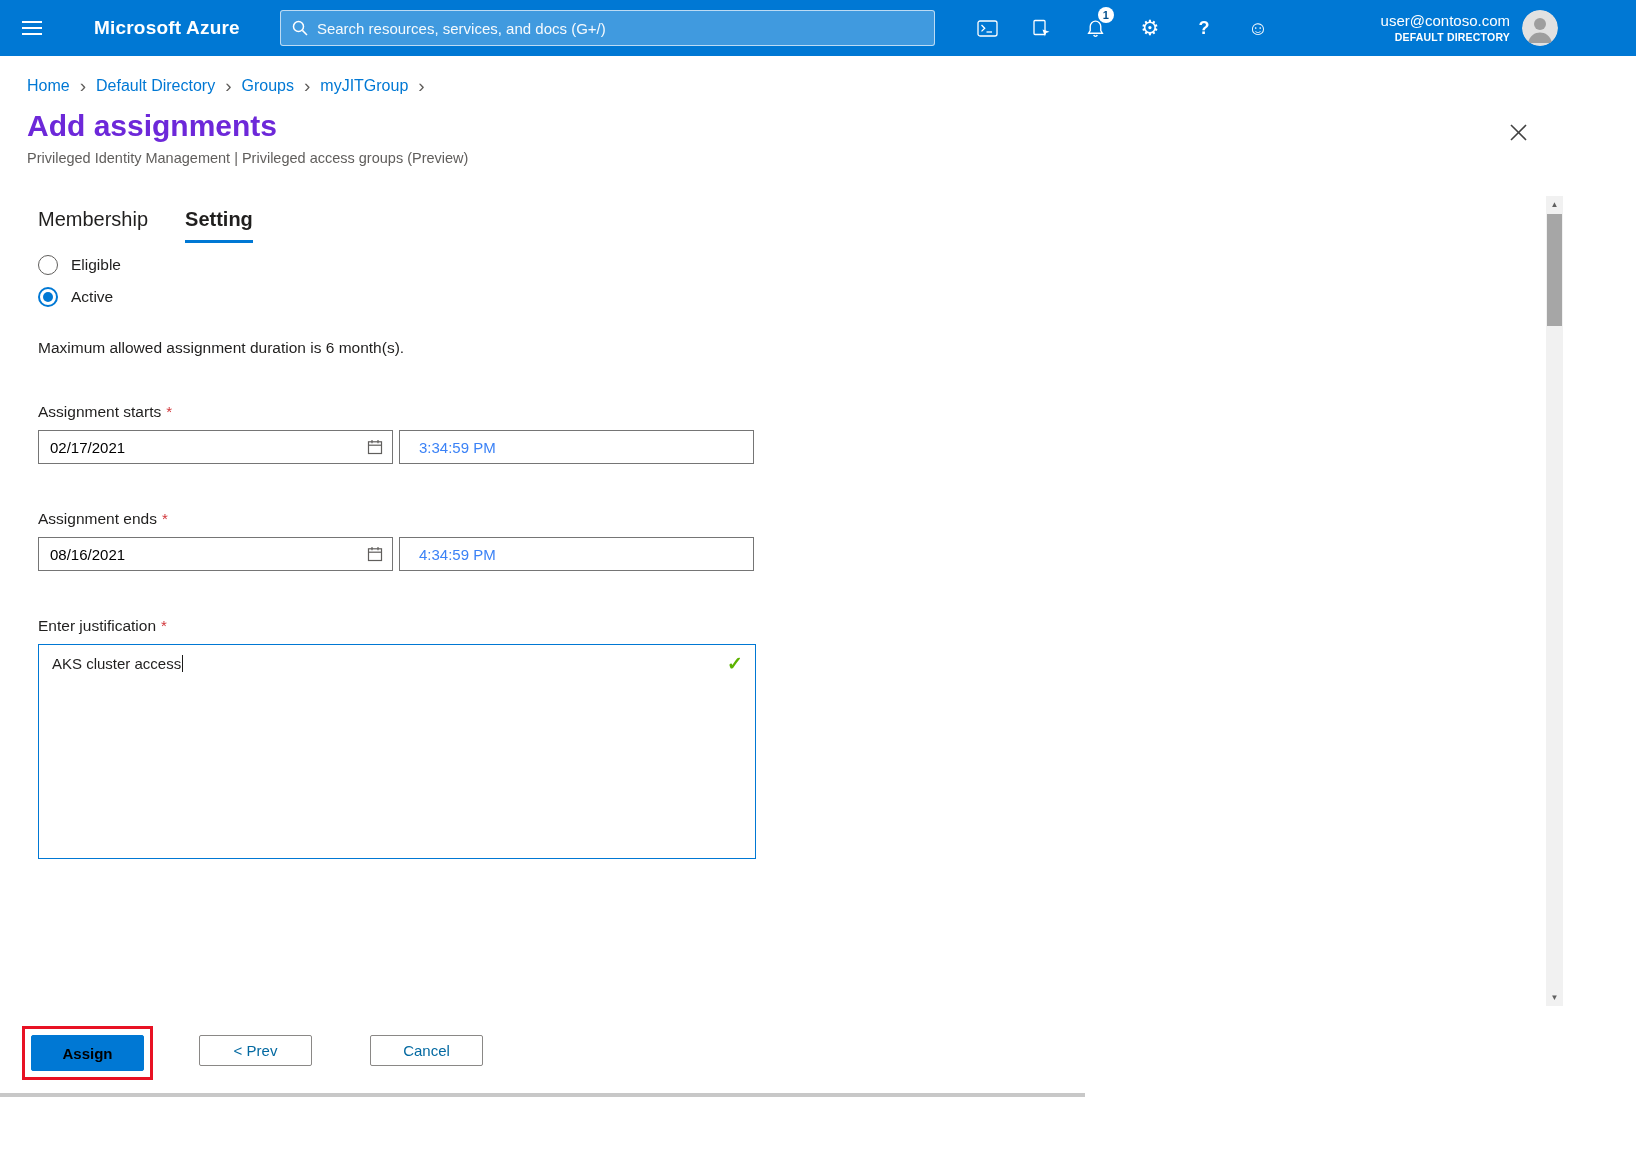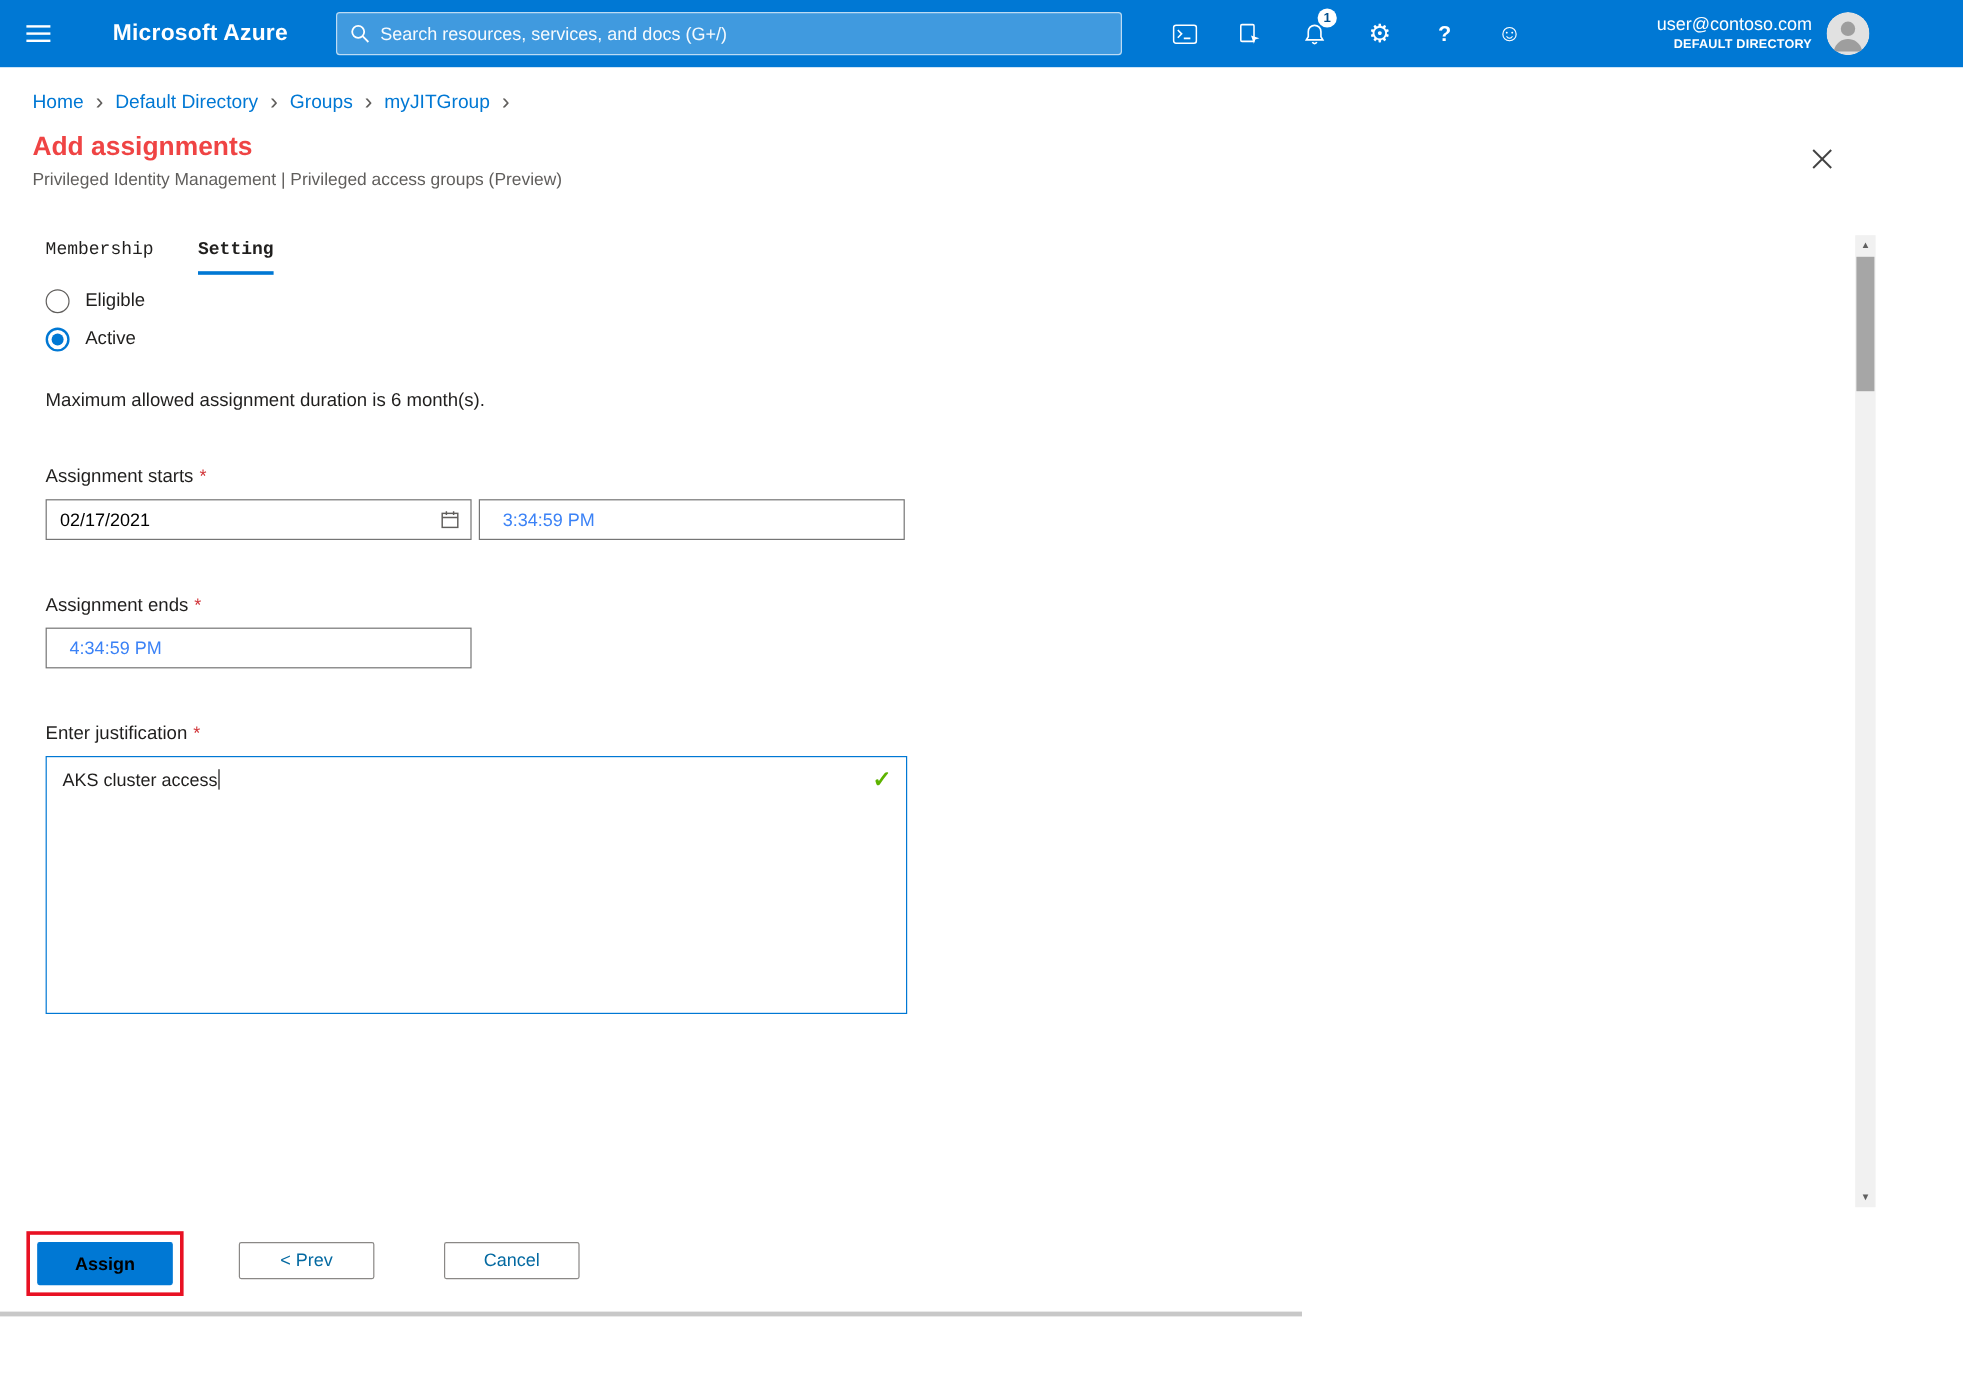--- a/index.html
+++ b/index.html
@@ -20,27 +20,27 @@
   .badge { position:absolute; top:7px; right:9px; min-width:16px; height:16px; padding:0 2px; border-radius:8px; background:#fff; color:#004e8c; font-size:11px; font-weight:700; display:flex; align-items:center; justify-content:center; }
   .user-block { margin-left:auto; text-align:right; line-height:1.3; margin-right:12px; cursor:pointer; }
   .user-email { font-size:15px; }
   .user-dir { font-size:10.5px; font-weight:700; letter-spacing:.2px; }
   .avatar { width:36px; height:36px; border-radius:50%; margin-right:78px; overflow:hidden; flex:0 0 auto; cursor:pointer; }
 
   
   .breadcrumb { margin:20px 0 0 27px; font-size:16px; display:flex; align-items:center; gap:10px; }
   .breadcrumb a { color:#0078d4; text-decoration:none; cursor:pointer; }
   .crumb-sep { color:#605e5c; font-size:19px; line-height:1; }
-  .page-title { margin:14px 0 0 27px; font-size:22px; font-weight:700; color:#ef4444; }
+  .page-title { margin:14px 0 0 27px; font-size:30px; font-weight:700; color:#6d28d9; }
   .page-subtitle { margin:7px 0 0 27px; font-size:14.5px; color:#605e5c; }
   .close-btn { position:absolute; top:118px; left:1504px; width:28px; height:28px; background:transparent; border:none; cursor:pointer; display:flex; align-items:center; justify-content:center; }
 
   
   .tabs { margin:42px 0 0 38px; display:flex; gap:37px; }
-  .tab { font-size:15px; color:#201f1e; padding-bottom:9px; border-bottom:3px solid transparent; cursor:pointer; background:transparent; border-top:none; border-left:none; border-right:none; font-family:Liberation Mono, monospace; }
+  .tab { font-size:20px; color:#201f1e; padding-bottom:9px; border-bottom:3px solid transparent; cursor:pointer; background:transparent; border-top:none; border-left:none; border-right:none; font-family:Liberation Sans, sans-serif; }
   .tab.active { font-weight:700; border-bottom-color:#0078d4; }
 
   
   .form { margin-left:38px; font-size:15.5px; }
   .type-row { margin-top:50px; display:flex; align-items:center; gap:10px; }
   .info-btn { background:transparent; border:none; cursor:pointer; display:flex; padding:0; }
   .radio-row { display:flex; align-items:center; gap:13px; margin-top:12px; cursor:pointer; }
   .radio { width:20px; height:20px; border-radius:50%; border:1px solid #605e5c; background:#fff; position:relative; flex:0 0 auto; }
   .radio.checked { border:2px solid #0078d4; }
   .radio.checked::after { content:""; position:absolute; inset:3px; border-radius:50%; background:#0078d4; }
@@ -194,20 +194,31 @@
           <input class="time-field" type="text" value="3:34:59 PM" style="">
         </div>
       </div>
 
       <div class="field-group">
         <div class="form-label">
           <span>Assignment ends</span>
           <span class="req">*</span>
         </div>
         <div class="field-row">
+          <div class="date-field">
+            <input type="text" value="08/16/2021" style="">
+            <button class="cal-btn">
+              <svg width="16" height="16" viewBox="0 0 16 16">
+                  <rect x="1.5" y="2.8" width="13" height="11.7" fill="none" stroke="#605e5c" stroke-width="1.2"></rect>
+                  <line x1="1.5" y1="6.2" x2="14.5" y2="6.2" stroke="#605e5c" stroke-width="1.2"></line>
+                  <line x1="5" y1="1" x2="5" y2="4.2" stroke="#605e5c" stroke-width="1.2"></line>
+                  <line x1="11" y1="1" x2="11" y2="4.2" stroke="#605e5c" stroke-width="1.2"></line>
+                </svg>
+            </button>
+          </div>
           <input class="time-field" type="text" value="4:34:59 PM" style="">
         </div>
       </div>
 
       <div class="field-group">
         <div class="form-label">
           <span>Enter justification</span>
           <span class="req">*</span>
         </div>
         <div class="justification-box">

